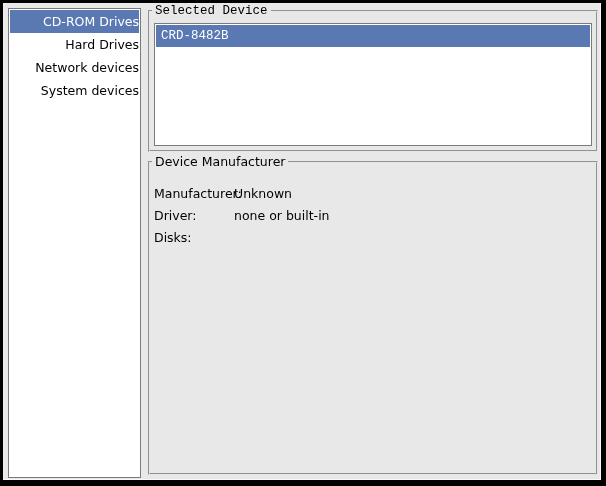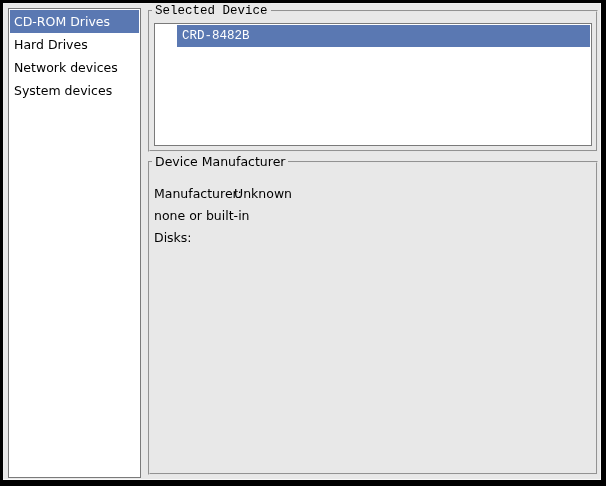--- a/index.html
+++ b/index.html
@@ -33,20 +33,21 @@
     border: 1px solid #7a7a7a;
     padding: 1px;
     overflow: hidden;
   }
   .sidebar-row {
     height: 23px;
     line-height: 23px;
     padding-left: 4px;
     white-space: nowrap;
     cursor: default;
+    text-align: right;
   }
   .sidebar-row.selected {
     background: #5a78b2;
     color: #ffffff;
   }
 
   
   .frame {
     position: absolute;
     box-sizing: border-box;
@@ -85,21 +86,20 @@
   .device-row {
     height: 22px;
     line-height: 22px;
     padding-left: 5px;
     white-space: nowrap;
     cursor: default;
   }
   .device-row.selected {
     background: #5a78b2;
     color: #ffffff;
-    margin-left: 21px;
   }
 
   
   .info-fields {
     padding: 20px 0 0 4px;
   }
   .info-row {
     display: flex;
     line-height: 22px;
     white-space: nowrap;
@@ -139,20 +139,21 @@
   </div>
 
   <div class="frame frame-device-info">
     <span class="frame-label">Device Manufacturer</span>
     <div class="info-fields">
       <div class="info-row">
         <span class="info-label">Manufacturer:</span>
         <span class="info-value">Unknown</span>
       </div>
       <div class="info-row">
+        <span class="info-label">Driver:</span>
         <span class="info-value">none or built-in</span>
       </div>
       <div class="info-row">
         <span class="info-label">Disks:</span>
       </div>
     </div>
   </div>
 
 </div>
 

